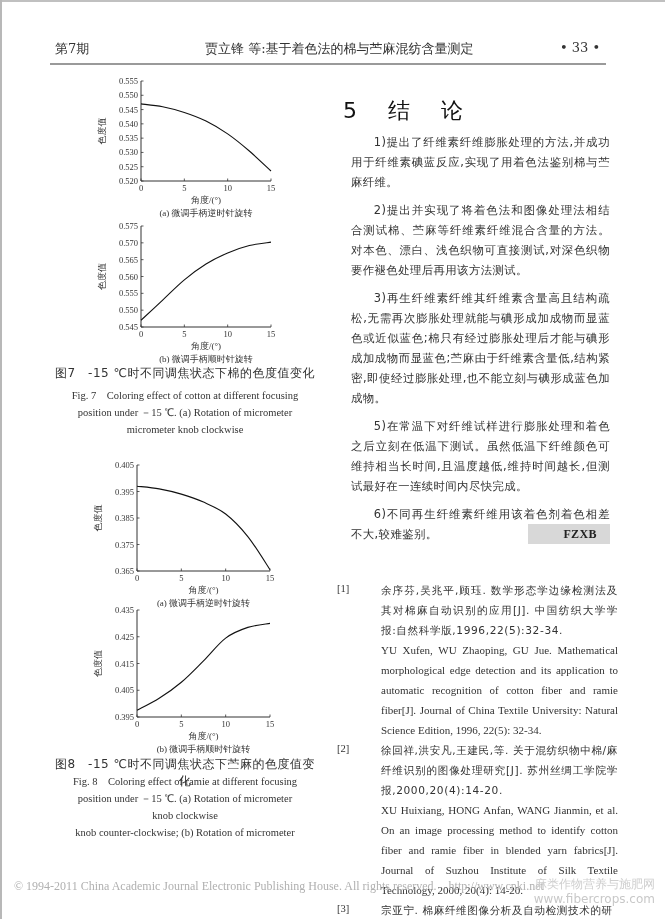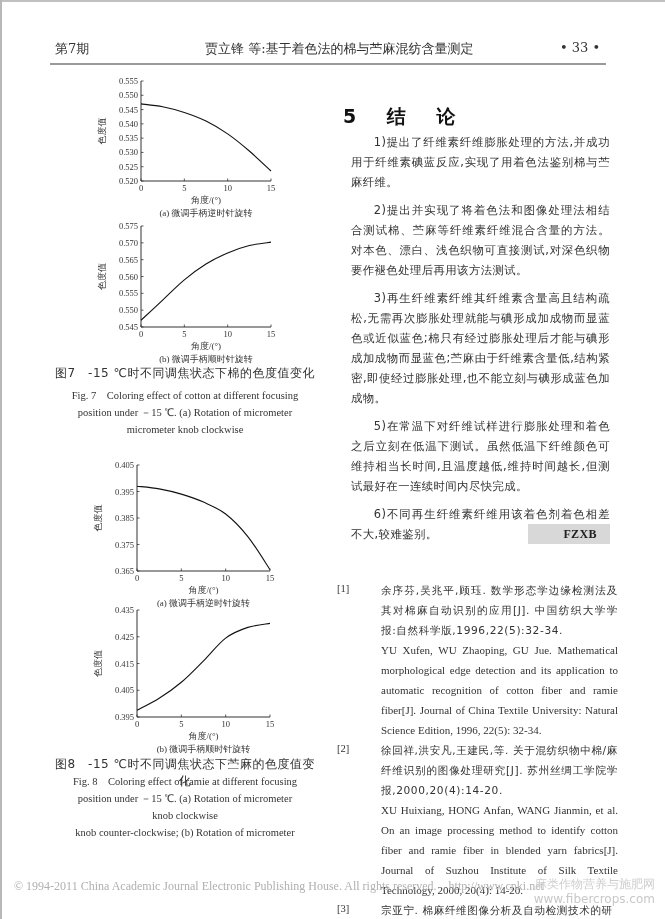--- a/index.html
+++ b/index.html
@@ -8,21 +8,21 @@
   .frame-left { position:absolute; left:0; top:0; width:2px; height:919px; background:#b8b8b8; }
   .frame-top { position:absolute; left:0; top:0; width:665px; height:2px; background:#c0c0c0; }
   .hdr { position:absolute; top:40px; font-size:13px; color:#333; }
   .hdr-rule { position:absolute; left:50px; top:63px; width:424px; height:2px; background:#9a9a9a; }
   .chart { position:absolute; left:0; top:0; }
   .chart text { font-family:"Liberation Serif", serif; fill:#333; }
   .cap { position:absolute; left:50px; width:270px; text-align:center; font-family:"Liberation Serif", serif; color:#333; }
   .cap-cn { font-size:12px; font-family:"DejaVu Sans", sans-serif; letter-spacing:0.5px; }
   .cap-en { font-size:10.5px; line-height:17px; }
   .col2 { position:absolute; left:343px; width:275px; font-family:"DejaVu Sans", sans-serif; }
-  .sec-title { position:absolute; left:343px; top:104px; font-size:19px; font-weight:bold; letter-spacing:12px; font-family:"DejaVu Sans", sans-serif; color:#111;}
+  .sec-title { position:absolute; left:343px; top:96px; font-size:22px; font-weight:normal; letter-spacing:12px; font-family:"DejaVu Sans", sans-serif; color:#111;}
   .para { font-size:11.4px; line-height:20px; text-align:justify; color:#333; margin:8px; text-indent:2em; letter-spacing:0.4px; }
   .fzxb { display:inline-block; float:right; background:#d8d8d8; font-weight:bold; font-family:"Liberation Serif", serif; font-size:12px; padding:0 13px; color:#222; }
   .refs-title { font-size:12px; color:#333; letter-spacing:1px; }
   .ref { position:relative; padding-left:38px; font-size:10.6px; line-height:17.5px; color:#333; text-align:justify; }
   .ref .num { position:absolute; left:-6px; top:0; font-family:"Liberation Serif", serif; }
   .ref .en { font-family:"Liberation Serif", serif; font-size:11px; line-height:20px; }
   .ref .cn { letter-spacing:0.6px; line-height:20px; }
   .footer { position:absolute; left:14px; top:878px; font-family:"Liberation Serif", serif; font-size:12px; color:#b0b0b0; white-space:nowrap; }
   .wm { position:absolute; right:10px; top:892px; font-family:"DejaVu Sans", sans-serif; font-size:12px; color:#c8c8c8; }
   .wm2 { position:absolute; right:10px; top:876px; font-family:"DejaVu Sans", sans-serif; font-size:12px; color:#cfcfcf; }

